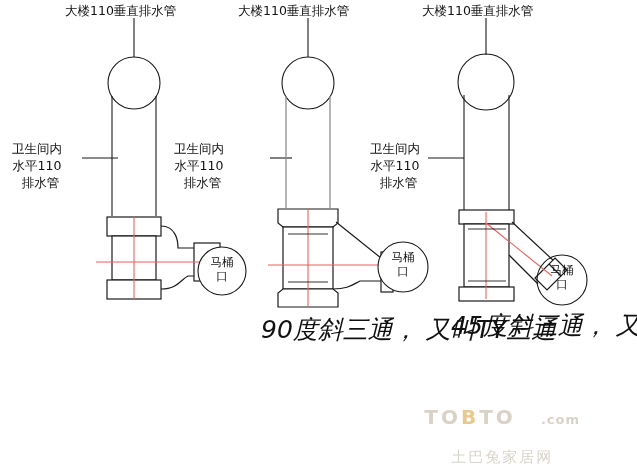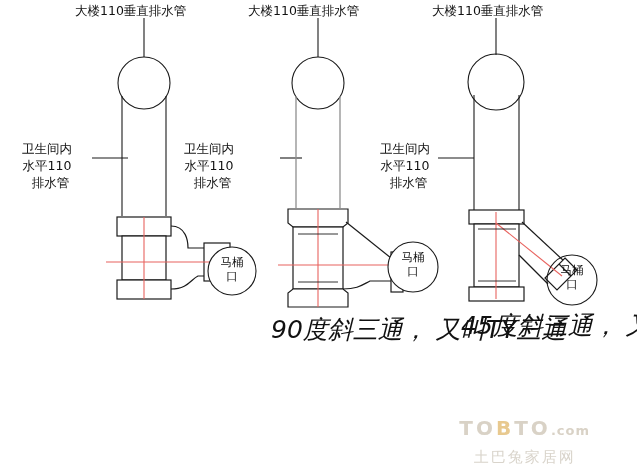--- a/index.html
+++ b/index.html
@@ -10,21 +10,21 @@
   body {
     width: 637px;
     height: 473px;
     position: relative;
     overflow: hidden;
     font-family: "DejaVu Sans", "Liberation Sans", sans-serif;
     color: #1a1a1a;
   }
   #stage {
     position: absolute;
-    left: 18px; top: 0;
+    left: 8px; top: 0;
     width: 582px;
     height: 473px;
   }
   .abs { position: absolute; }
 
   
   .top-label {
     font-size: 12.5px;
     line-height: 15px;
     white-space: nowrap;
@@ -71,26 +71,26 @@
     text-align: center;
     user-select: none;
   }
   #watermark .wm-top {
     font-size: 20px;
     letter-spacing: 3px;
     font-weight: bold;
     color: #d9d2c6;
   }
   #watermark .wm-top .hl { color: #e8c98f; }
-  #watermark .wm-top .dotcom { font-size: 13px; letter-spacing: 1px; }
+  #watermark .wm-top .dotcom { font-size: 13px; letter-spacing: 1px; margin-left: 25px; }
   #watermark .wm-bot {
     font-size: 15px;
     letter-spacing: 2px;
     color: #d9d4cb;
-    margin-top: 8px;
+    margin-top: 19px;
   }
   svg { display: block; }
 </style>
 </head>
 <body>
 
 <div id="stage">
 
   <div class="abs top-label" style="left:57px; top:3px;">大楼110垂直排水管</div>
 

